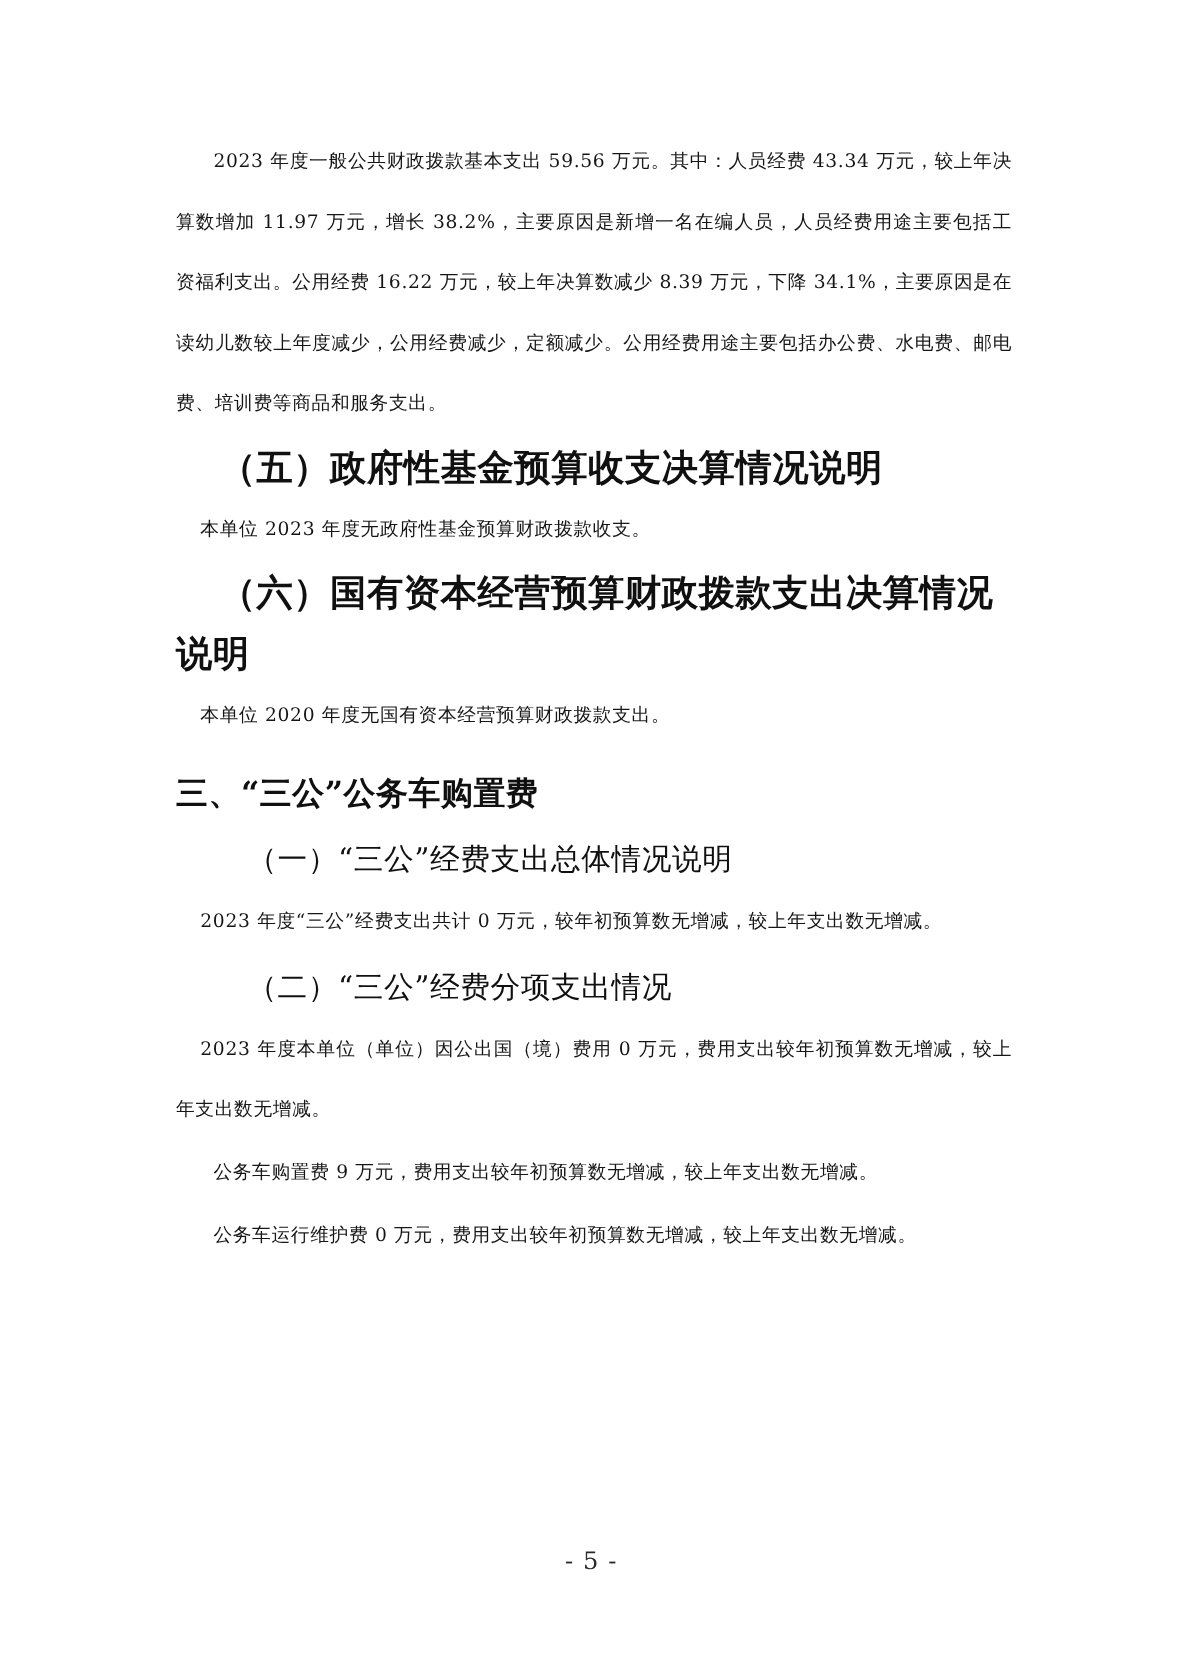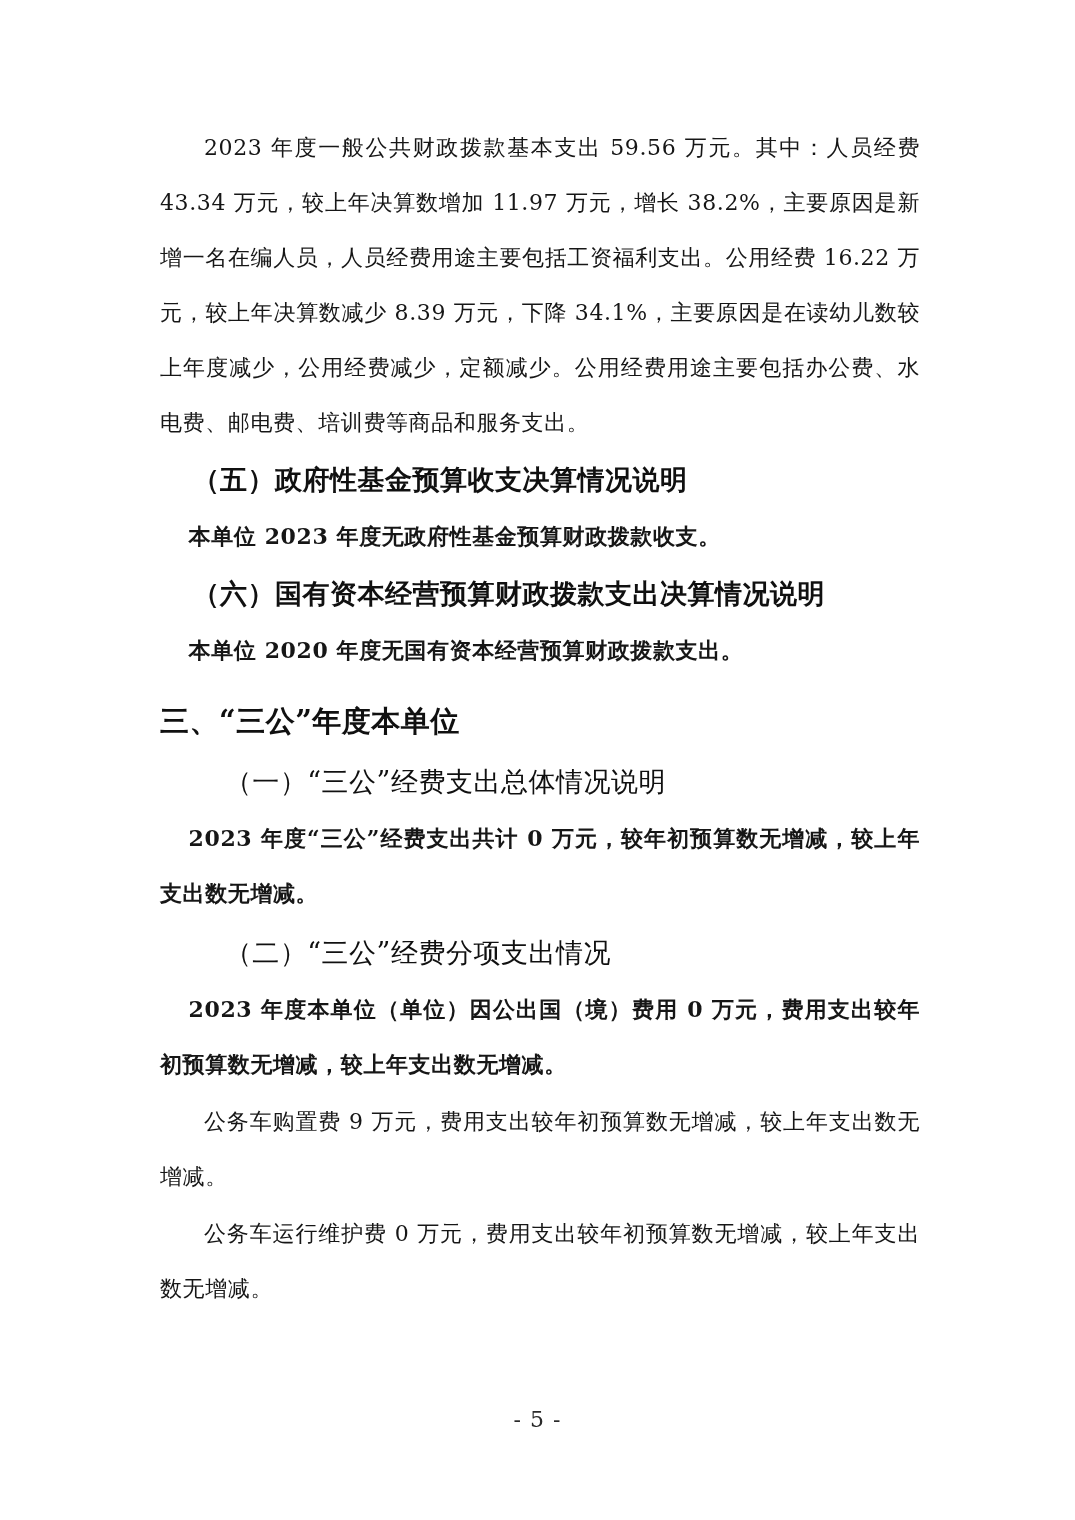--- a/index.html
+++ b/index.html
@@ -18,38 +18,37 @@
     color: #1a1a1a;
   }
   .content {
     position: absolute;
     left: 160px;
     top: 120px;
     width: 760px;
   }
   p.body-text {
     margin: 0 0 2px 0;
-    font-size: 22px;
+    font-size: 17px;
     line-height: 55px;
     text-align: justify;
     text-justify: inter-ideograph;
     letter-spacing: 0.6px;
     font-family: "DejaVu Serif", "Liberation Serif", serif;
     color: #161616;
   }
   p.indent2 {
     text-indent: 2em;
   }
   p.indent1 {
     text-indent: 1.3em;
-    font-weight: bold;
   }
   h3.sub-heading {
     margin: 0 0 2px 0;
-    font-size: 27px;
+    font-size: 33px;
     line-height: 55px;
     font-weight: bold;
     text-indent: 1.2em;
     letter-spacing: 0.5px;
     font-family: "DejaVu Serif", "Liberation Serif", serif;
     color: #101010;
   }
   h2.section-heading {
     margin: 14px 0 4px 0;
     font-size: 29px;
@@ -91,21 +90,21 @@
     <p class="body-text indent2">2023 年度一般公共财政拨款基本支出 59.56 万元。其中：人员经费 43.34 万元，较上年决算数增加 11.97 万元，增长 38.2%，主要原因是新增一名在编人员，人员经费用途主要包括工资福利支出。公用经费 16.22 万元，较上年决算数减少 8.39 万元，下降 34.1%，主要原因是在读幼儿数较上年度减少，公用经费减少，定额减少。公用经费用途主要包括办公费、水电费、邮电费、培训费等商品和服务支出。</p>
 
     <h3 class="sub-heading">（五）政府性基金预算收支决算情况说明</h3>
 
     <p class="body-text indent1">本单位 2023 年度无政府性基金预算财政拨款收支。</p>
 
     <h3 class="sub-heading">（六）国有资本经营预算财政拨款支出决算情况说明</h3>
 
     <p class="body-text indent1">本单位 2020 年度无国有资本经营预算财政拨款支出。</p>
 
-    <h2 class="section-heading">三、“三公”年度本单位</h2>
+    <h2 class="section-heading">三、“三公”公务车购置费</h2>
 
     <h3 class="sub-heading-center">（一）“三公”经费支出总体情况说明</h3>
 
     <p class="body-text indent1">2023 年度“三公”经费支出共计 0 万元，较年初预算数无增减，较上年支出数无增减。</p>
 
     <h3 class="sub-heading-center">（二）“三公”经费分项支出情况</h3>
 
     <p class="body-text indent1">2023 年度本单位（单位）因公出国（境）费用 0 万元，费用支出较年初预算数无增减，较上年支出数无增减。</p>
 
     <p class="body-text indent2">公务车购置费 9 万元，费用支出较年初预算数无增减，较上年支出数无增减。</p>

